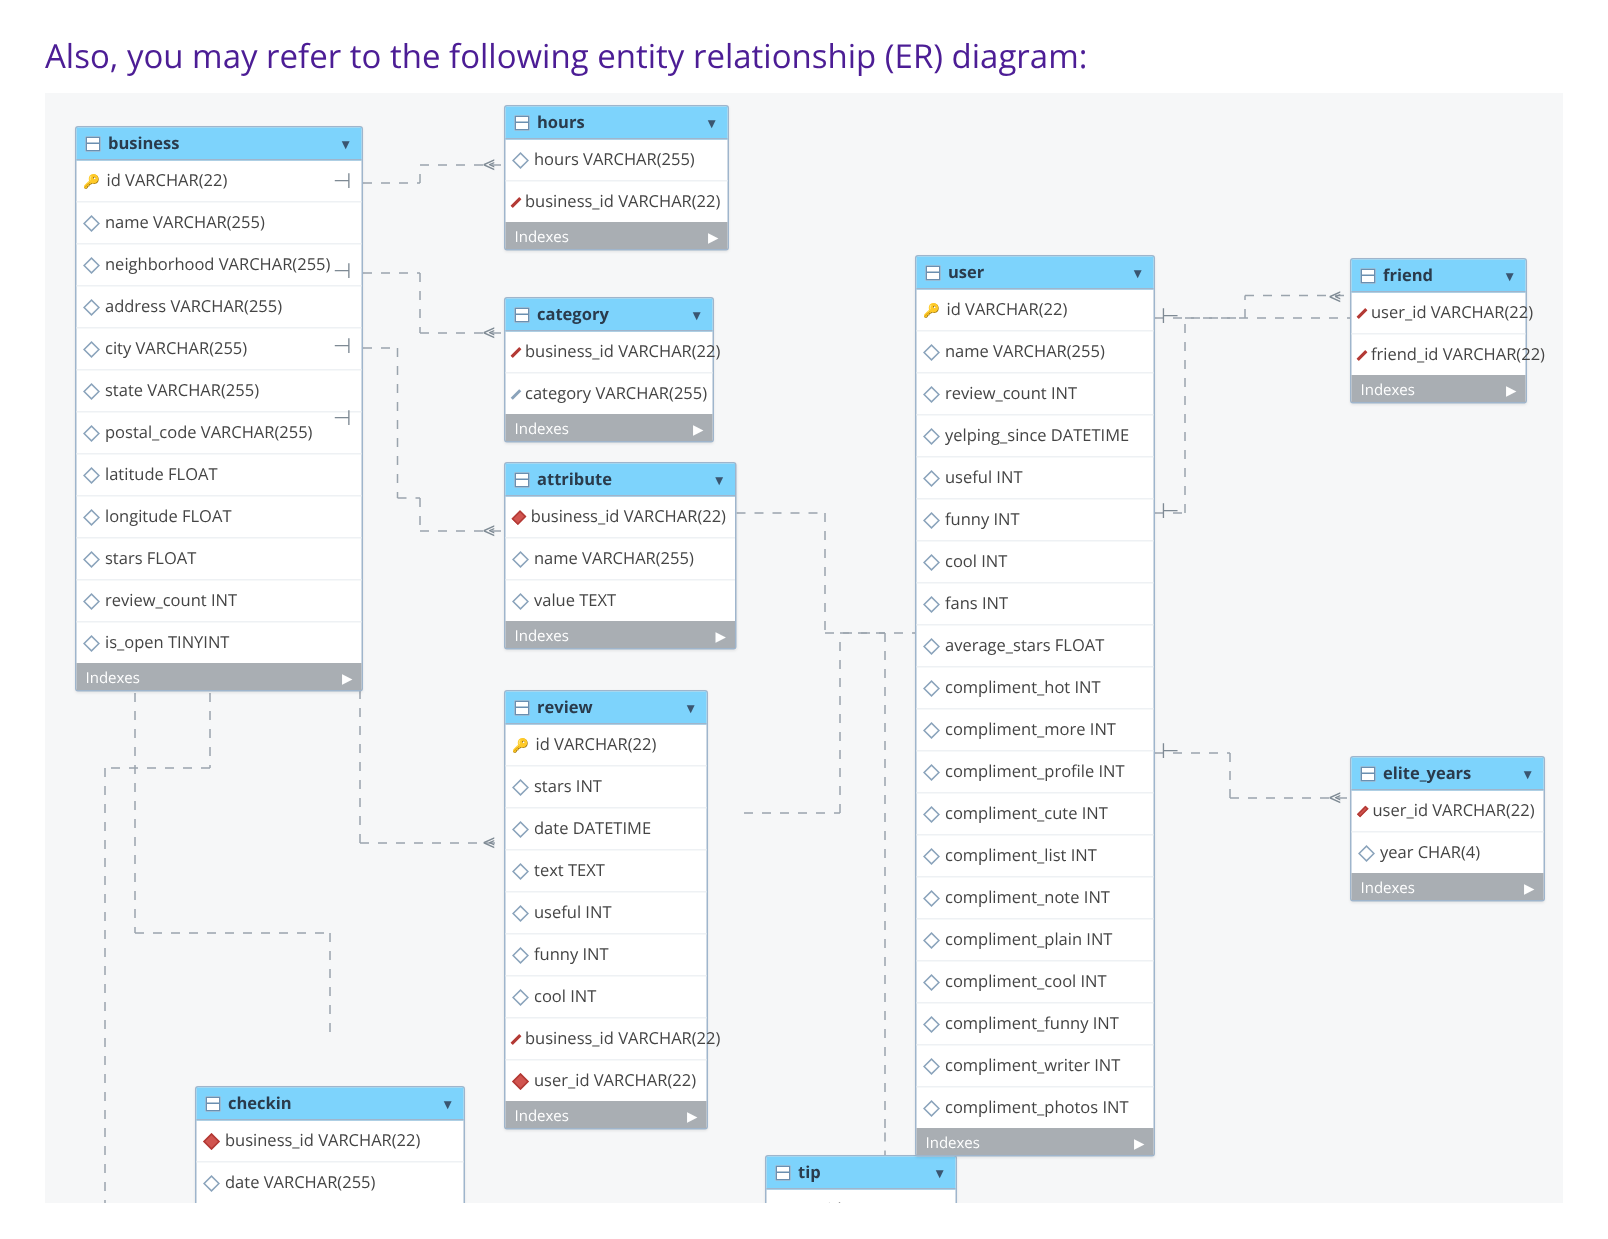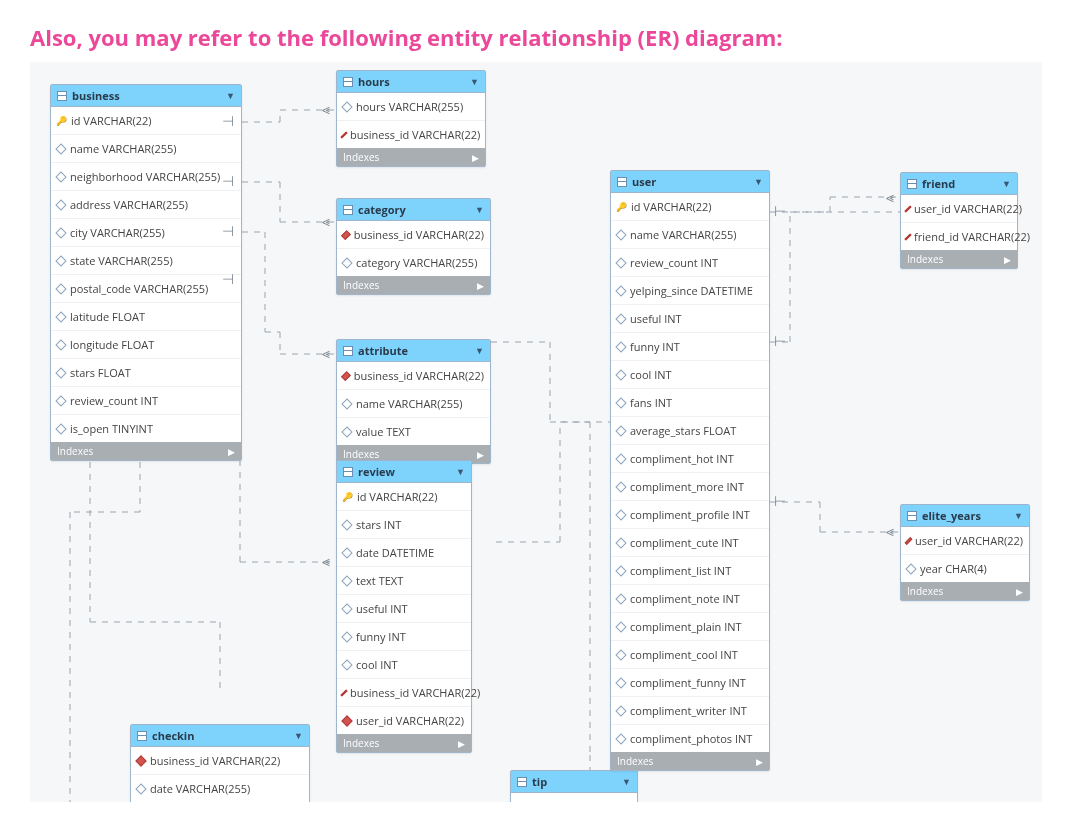--- a/index.html
+++ b/index.html
@@ -5,23 +5,23 @@
   * { box-sizing: border-box; }
   body {
     margin: 0;
     font-family: "Segoe UI", "Open Sans", Arial, sans-serif;
     background: #fff;
     color: #333;
     width: 1072px;
   }
   .page-title {
     font-size: 22px;
-    color: #ec4899;
+    color: #4c1d95;
     padding: 22px 30px 10px 30px;
-    font-weight: 700;
+    font-weight: 400;
   }
   .canvas-wrap {
     margin: 0 30px;
     width: 1012px;
     height: 740px;
     position: relative;
     background: #f6f7f8;
     overflow: hidden;
   }
   svg.wires {
@@ -266,42 +266,42 @@
           <div class="col">
             <span class="ico fk"></span>
             <span>business_id VARCHAR(22)</span>
           </div>
         </div>
         <div class="idx">
           <span>Indexes</span>
           <span class="arrow">▶</span>
         </div>
       </div>
-      <div class="entity" style="left: 306px; top: 136px; width: 155px;">
+      <div class="entity" style="left: 306px; top: 136px; width: 140px;">
         <div class="entity-header">
           <span class="tbl-icon"></span>
           <span class="title">category</span>
           <span class="chev">▼</span>
         </div>
         <div class="cols">
           <div class="col">
             <span class="ico fk"></span>
             <span>business_id VARCHAR(22)</span>
           </div>
           <div class="col">
             <span class="ico plain"></span>
             <span>category VARCHAR(255)</span>
           </div>
         </div>
         <div class="idx">
           <span>Indexes</span>
           <span class="arrow">▶</span>
         </div>
       </div>
-      <div class="entity" style="left: 306px; top: 246px; width: 155px; margin-top: 31px;">
+      <div class="entity" style="left: 306px; top: 246px; width: 155px;">
         <div class="entity-header">
           <span class="tbl-icon"></span>
           <span class="title">attribute</span>
           <span class="chev">▼</span>
         </div>
         <div class="cols">
           <div class="col">
             <span class="ico fk"></span>
             <span>business_id VARCHAR(22)</span>
           </div>

